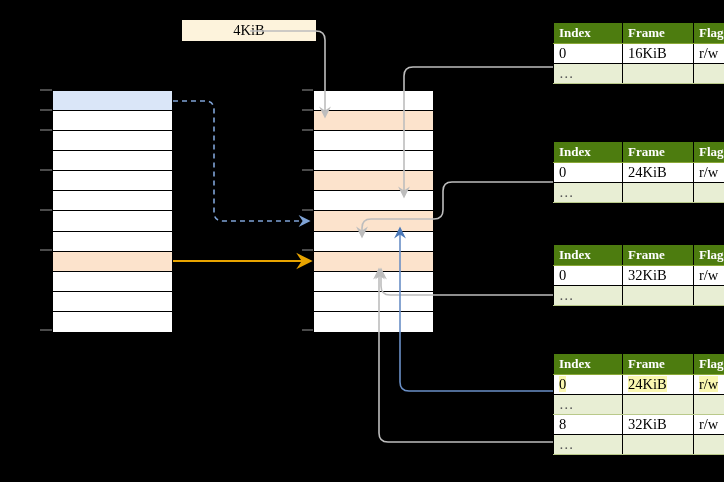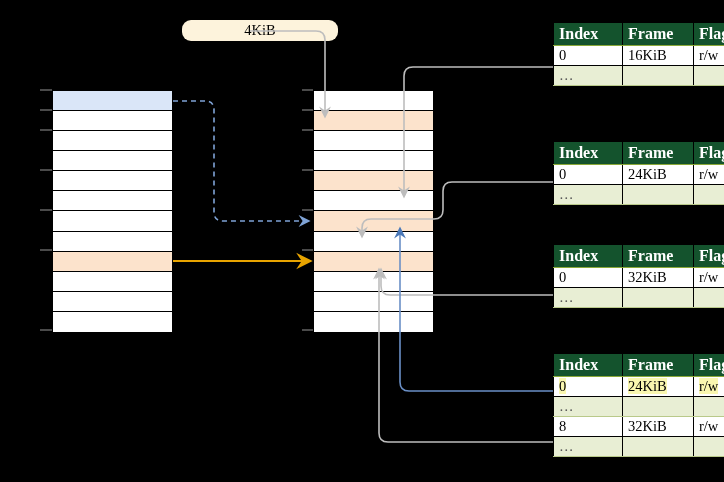--- a/index.html
+++ b/index.html
@@ -10,37 +10,37 @@
   .cell{box-sizing:border-box;border-bottom:1.6px solid #000;background:#fff;}
   .cell:last-child{border-bottom:none;}
   .cell.blue{background:#dae6f8;}
   .cell.peach{background:#fce3cc;}
 
   .sizebox{position:absolute;background:#fdf3dc;display:flex;align-items:center;
            justify-content:center;font-size:14.5px;color:#000;box-sizing:border-box;}
 
   table.pt{position:absolute;border-collapse:collapse;background:#fff;
            border:1.4px solid #000;box-sizing:border-box;table-layout:fixed;}
-  table.pt th{background:#14532d;color:#fff;font-weight:bold;font-size:16px;
+  table.pt th{background:#4d7c0f;color:#fff;font-weight:bold;font-size:13px;
       text-align:left;padding:2px 5px;border:1.2px solid #000;border-bottom-color:#8aa838;}
   table.pt td{font-size:14.5px;color:#000;text-align:left;padding:1px 5px;
       border:1.2px solid #000;background:#fff;height:19px;box-sizing:border-box;}
   table.pt tr.alt td{background:#e8eed4;border-color:#b9c98a;color:#555;}
   table.pt tr.alt td{border-left-color:#000;border-right-color:#000;}
   .hl{background:#faf7b0;}
 
   svg.wires{position:absolute;left:0;top:0;width:724px;height:482px;
             pointer-events:none;overflow:visible;}
 </style>
 </head>
 <body>
 
 <div id="root">
 
-  <div class="sizebox" style="left:182px;top:20px;width:156px;height:21px;border-radius:9px;">4KiB</div>
+  <div class="sizebox" style="left:182px;top:20px;width:134px;height:21px;">4KiB</div>
 
   <div class="col" id="vcol" style="left:52px;top:90px;width:121px;height:241px;">
       <div class="cell blue" style="height: 20.0833px;"></div>
       <div class="cell" style="height: 20.0833px;"></div>
       <div class="cell" style="height: 20.0833px;"></div>
       <div class="cell" style="height: 20.0833px;"></div>
       <div class="cell" style="height: 20.0833px;"></div>
       <div class="cell" style="height: 20.0833px;"></div>
       <div class="cell" style="height: 20.0833px;"></div>
       <div class="cell" style="height: 20.0833px;"></div>

